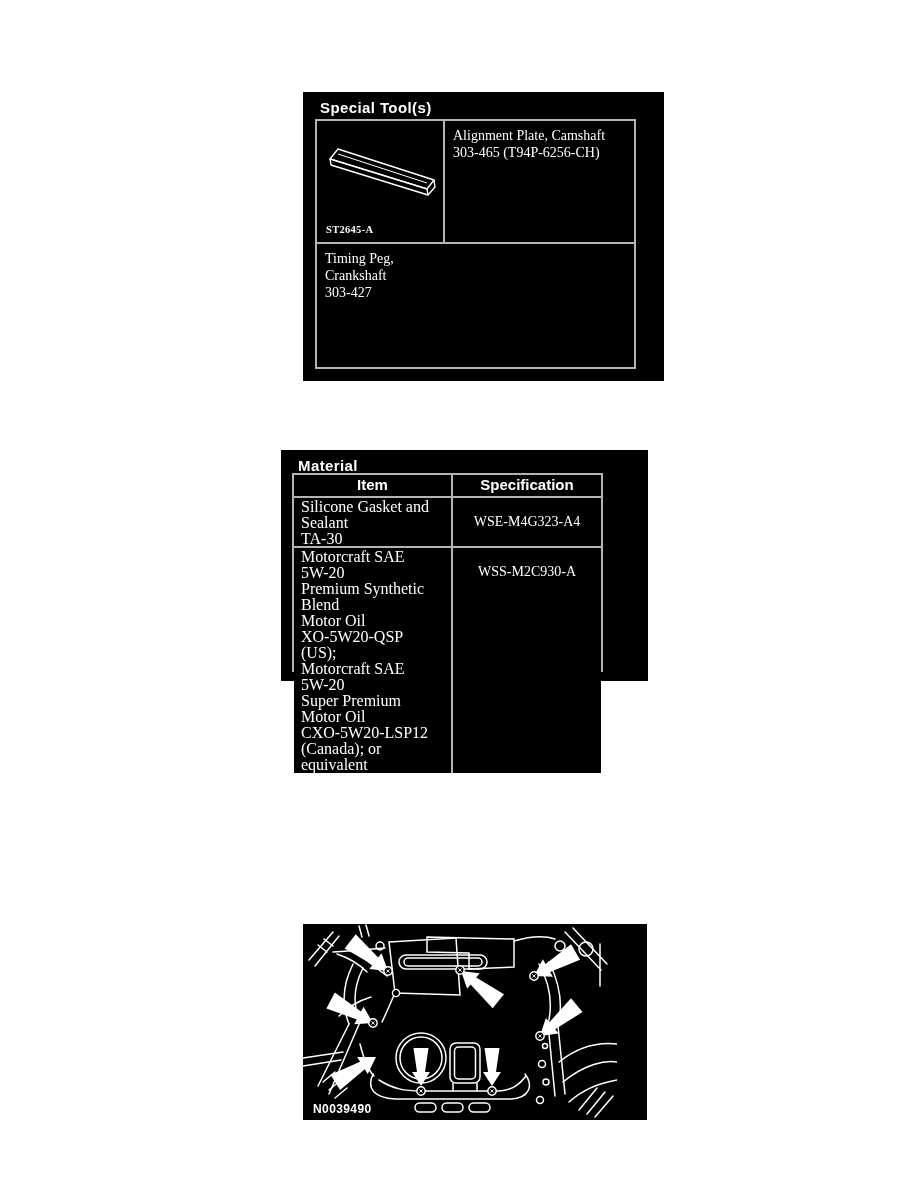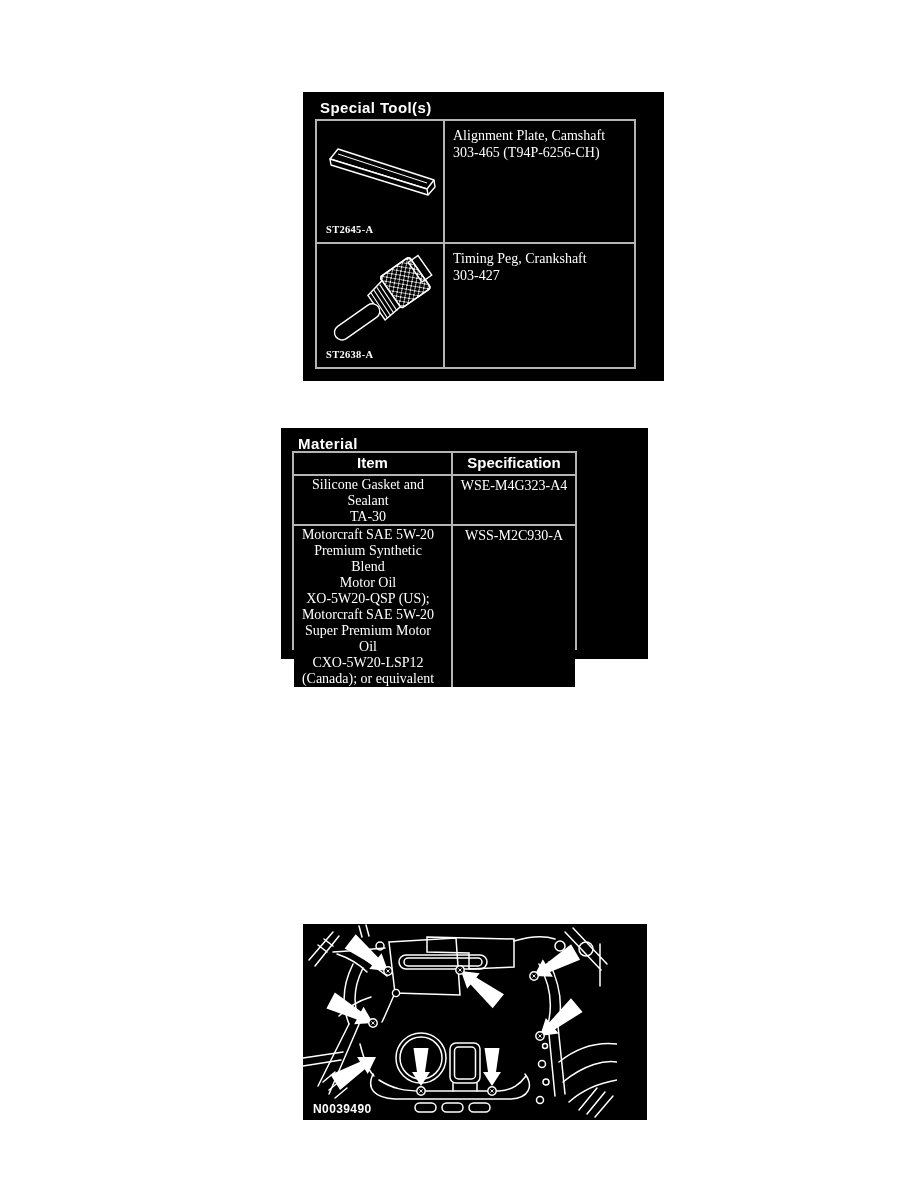--- a/index.html
+++ b/index.html
@@ -31,37 +31,36 @@
     font-size: 14px; line-height: 17px; white-space: pre-line;
     padding: 6px 6px 16px 8px; color: #fff;
   }
   .img-label {
     position: absolute; left: 9px; bottom: 7px;
     font-family: Liberation Serif, serif;
     font-weight: bold; font-size: 10.5px; letter-spacing: 0.3px; color: #fff;
   }
   .tool-svg { position: absolute; left: 0; top: 0; }
   
-  .mat-panel { left: 281px; top: 428px; width: 367px; height: 231px; }
+  .mat-panel { left: 281px; top: 450px; width: 367px; height: 231px; }
   .mat-grid {
-    position: absolute; left: 11px; top: 23px; width: 285px; height: 199px;
+    position: absolute; left: 11px; top: 23px; width: 311px; height: 199px;
     border: 2px solid #b4b4b4;
     display: grid; grid-template-columns: 159px 1fr; grid-template-rows: 23px 50px 1fr;
   }
   .hdr-cell {
     font-family: "Liberation Sans", sans-serif; font-weight: bold; font-size: 15px;
     text-align: center; line-height: 20px; border-bottom: 2px solid #b4b4b4;
   }
   .item-cell {
-    font-size: 14px; line-height: 16px; white-space: pre-line;
+    font-size: 16px; line-height: 16px; white-space: pre-line;
     padding: 1px 16px 0 7px;
-    text-align: center;
   }
   .spec-cell {
-    font-size: 14px; line-height: 16px; text-align: center; padding-top: 2px;
+    font-size: 14px; line-height: 16px; text-align: center; padding-top: 16px;
   }
   
   .diagram-panel { left: 303px; top: 924px; width: 344px; height: 196px; }
   .diagram-panel svg { display: block; }
   .fig-label {
     font-family: "Liberation Sans", sans-serif; font-weight: bold;
     font-size: 12px; letter-spacing: 0.4px;
   }
 </style>
 </head>
@@ -79,38 +78,20 @@
           <path d="M117,59 118,66 111,74" fill="none"></path>
           <path d="M21,33 110,62" fill="none" stroke-width="1"></path>
         </g>
       </svg>
       <span class="img-label">ST2645-A</span>
     </div>
 
     <div class="cell row0 tool-desc">Alignment Plate, Camshaft
 303-465 (T94P-6256-CH)</div>
 
-    <div class="cell col0">
-      <svg class="tool-svg" width="126" height="115" viewBox="0 0 126 115">
-        <defs>
-          <pattern id="knurl" patternUnits="userSpaceOnUse" width="6" height="6">
-            <path d="M0,6 L6,0 M0,0 L6,6" stroke="#ffffff" stroke-width="0.9" fill="none"></path>
-          </pattern>
-        </defs>
-        <g transform="rotate(-35 63 60)" stroke="#ffffff" stroke-width="1.4" fill="none">
-          <rect x="110" y="42" width="12" height="24" fill="#000"></rect>
-          <rect x="78" y="38" width="36" height="38" rx="3" fill="url(#knurl)"></rect>
-          <rect x="78" y="38" width="36" height="38" rx="3" fill="none"></rect>
-          <path d="M58,46 L78,42 L78,74 L58,76 Z" fill="#000"></path>
-          <path d="M62,45.5 L61,76 M66,45 L65,76 M70,44.5 L69,75.5 M74,44 L73,75.5" stroke-width="1.1"></path>
-          <rect x="8" y="54" width="52" height="15" rx="7.5" fill="#000"></rect>
-        </g>
-      </svg>
-      <span class="img-label">ST2638-A</span>
-    </div>
 
     <div class="cell tool-desc">Timing Peg, Crankshaft
 303-427</div>
   </div>
 </section>
 
 <section class="panel mat-panel">
   <div class="panel-title">Material</div>
   <div class="mat-grid">
     <div class="cell col0 hdr-cell">Item</div>

